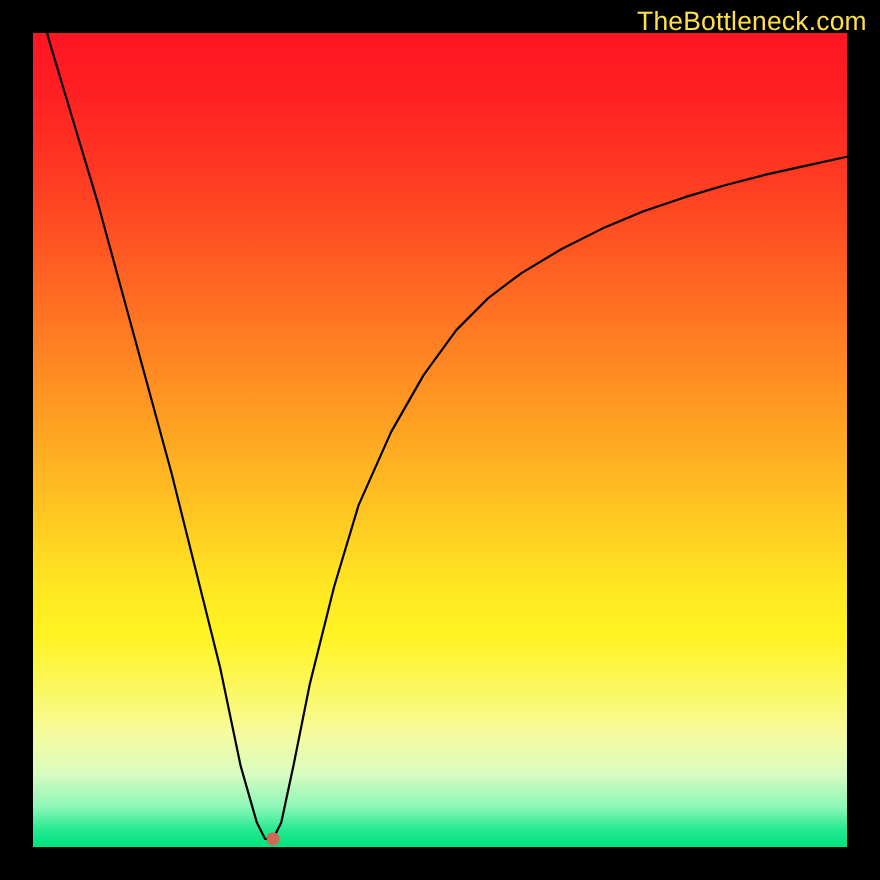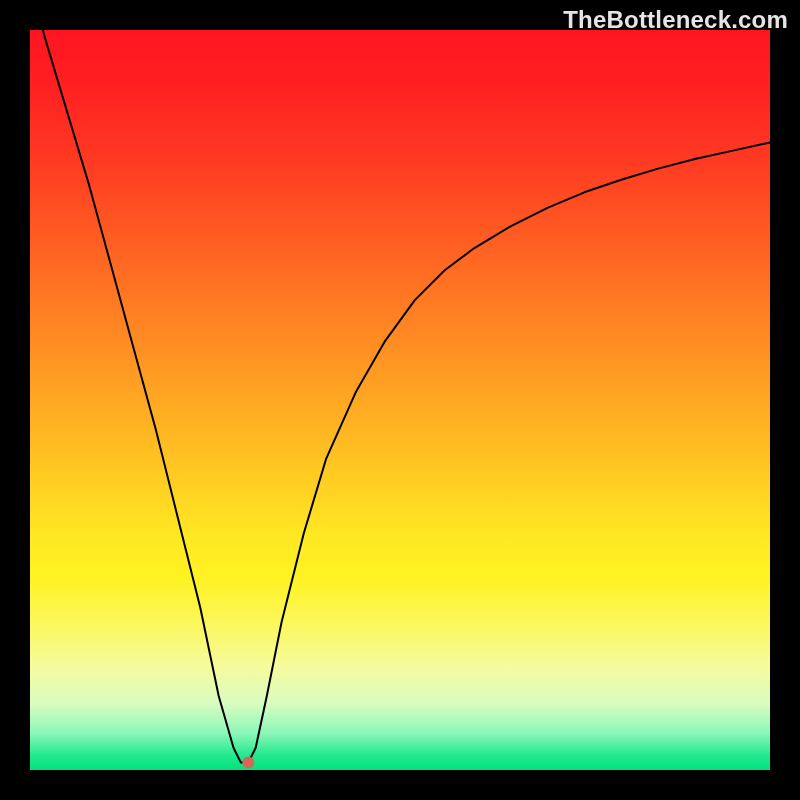--- a/index.html
+++ b/index.html
@@ -56,23 +56,23 @@
     stroke-linecap: round;
   }
   .min-dot {
     fill: #d06a55;
     stroke: none;
   }
   .watermark {
     position: absolute;
     top: 6px;
     right: 12px;
-    color: #e5e5e5;
+    color: #fde047;
     font-size: 24px;
-    font-weight: 700;
+    font-weight: 400;
     letter-spacing: 0.2px;
     user-select: none;
   }
 </style>
 </head>
 <body>
 
 <div class="frame">
 
   <div class="plot-area">

